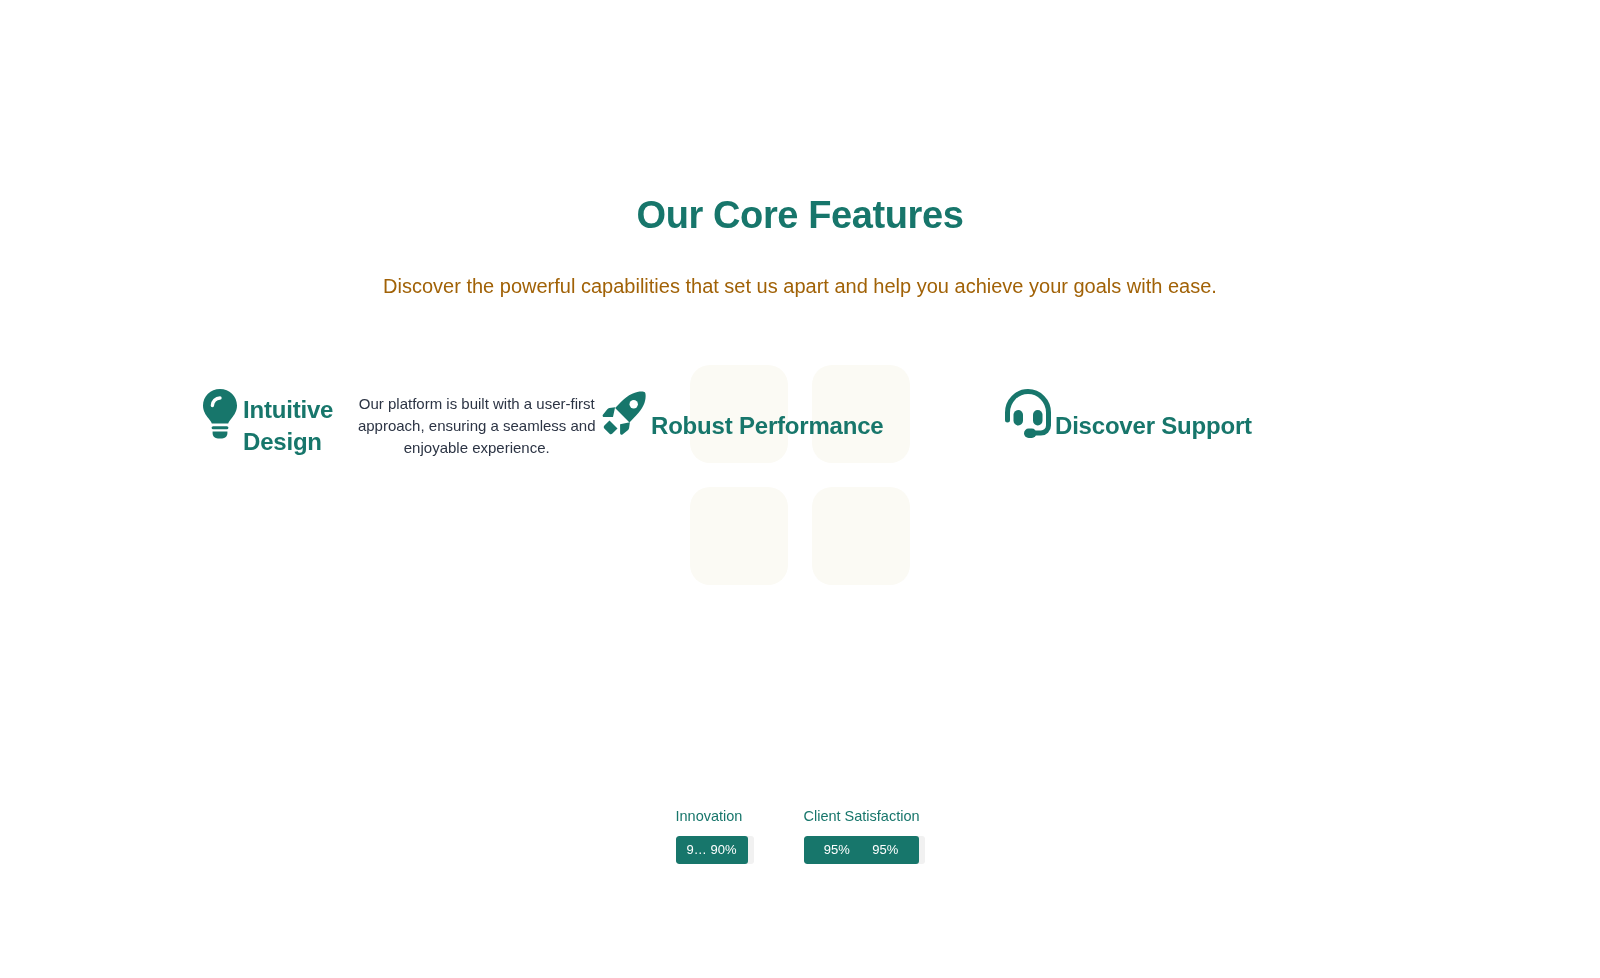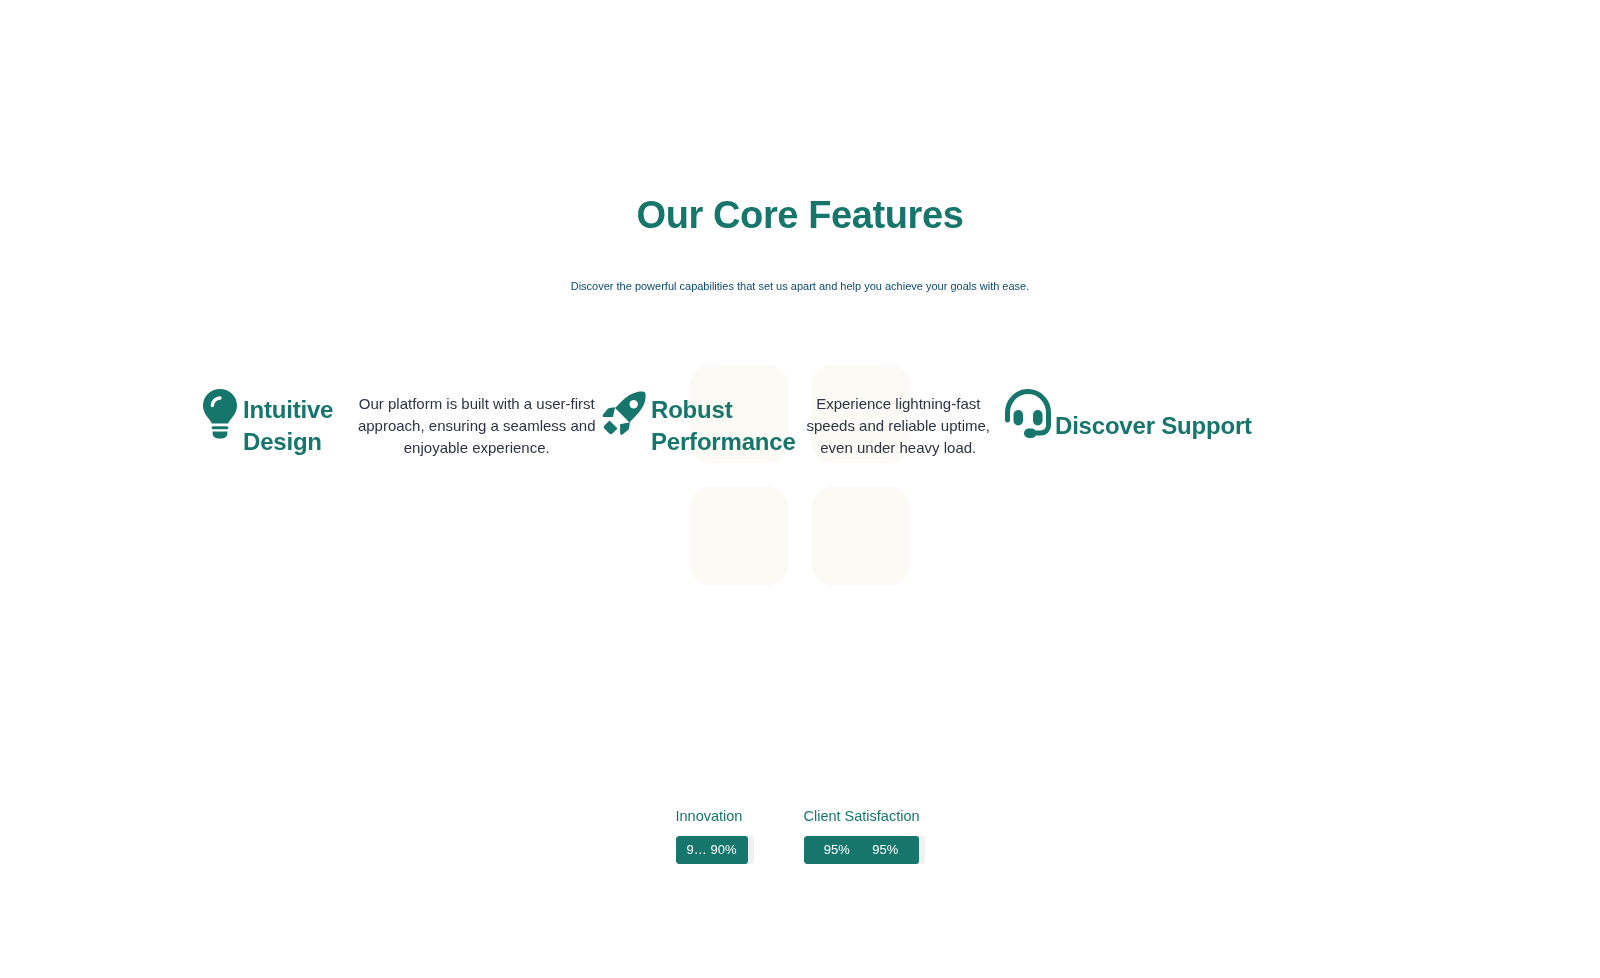--- a/index.html
+++ b/index.html
@@ -28,23 +28,23 @@
   }
   .section-title {
     font-size: 38px;
     font-weight: 700;
     color: #17766B;
     letter-spacing: -0.4px;
     line-height: 50px;
   }
   .section-subtitle {
     margin-top: 35px;
-    font-size: 11px;
+    font-size: 20px;
     font-weight: 400;
-    color: #0c4a6e;
+    color: #a16207;
     line-height: 22px;
   }
 
   
   .features {
     position: absolute;
     top: 360px;
     left: 0;
     width: 1600px;
     display: flex;
@@ -204,21 +204,20 @@
       <div class="icon-wrap">
         <svg width="52" height="52" viewBox="0 0 52 52" fill="none">
           <path d="M45.8 5.2c-1.1-1-6.4-1.3-12.6 1.5-4.2 1.9-7.8 4.7-10.5 7.5l-6.6 6.9 14.4 14.4 6.6-6.9c2.8-2.8 5.6-6.3 7.5-10.5 2.7-6.1 2.3-11.9 1.2-12.9z" fill="#17766B"></path>
           <path d="M16.1 20.3l-5.7.8c-.9.1-1.7.6-2.3 1.3l-4.2 5.3c-.8 1 0 2.4 1.2 2.4h8.9l2.1-9.8z" fill="#17766B"></path>
           <path d="M30.9 35.2l-.8 5.7c-.1.9-.6 1.7-1.3 2.3l-5.3 4.2c-1 .8-2.4 0-2.4-1.2v-8.9l9.8-2.1z" fill="#17766B"></path>
           <path d="M10.5 33.5l8 8-5.1 5.1c-.8.8-2 .9-2.8.1l-5.3-5.3c-.8-.8-.7-2 .1-2.8l5.1-5.1z" fill="#17766B"></path>
           <circle cx="34.7" cy="17.2" r="4.2" fill="#ffffff"></circle>
         </svg>
       </div>
       <h2 class="feature-title">Robust Performance</h2>
-      <p class="feature-desc">Experience lightning-fast speeds and reliable uptime, even under heavy load.</p>
     </div>
 
     <div class="feature-card">
       <div class="icon-wrap">
         <svg width="54" height="52" viewBox="0 0 54 52" fill="none">
           <path d="M6.5 33V25.5C6.5 13.9 15.7 4.5 27 4.5S47.5 13.9 47.5 25.5V33" stroke="#17766B" stroke-width="5" stroke-linecap="round"></path>
           <rect x="12.5" y="23" width="9.5" height="15.5" rx="4.7" fill="#17766B"></rect>
           <rect x="32" y="23" width="9.5" height="15.5" rx="4.7" fill="#17766B"></rect>
           <path d="M47.5 33v5.5c0 4.2-3.4 7.6-7.6 7.6h-4.6" stroke="#17766B" stroke-width="5" stroke-linecap="round"></path>
           <rect x="23" y="41.5" width="12.5" height="9.5" rx="4.7" fill="#17766B"></rect>

